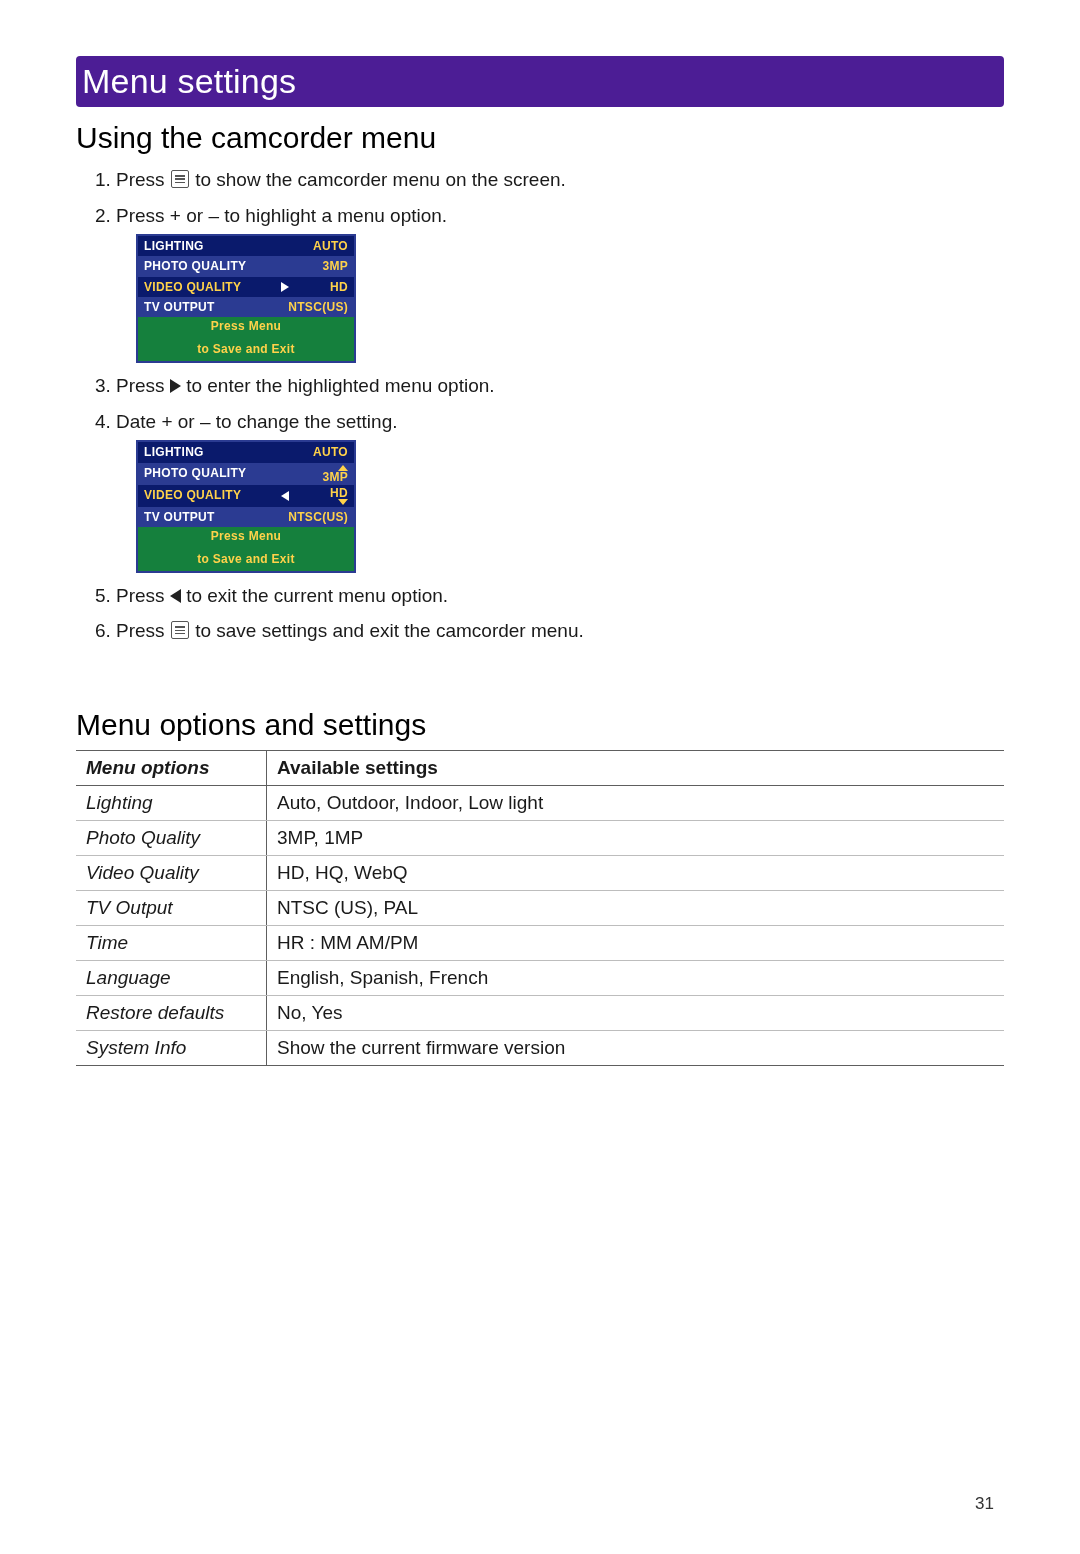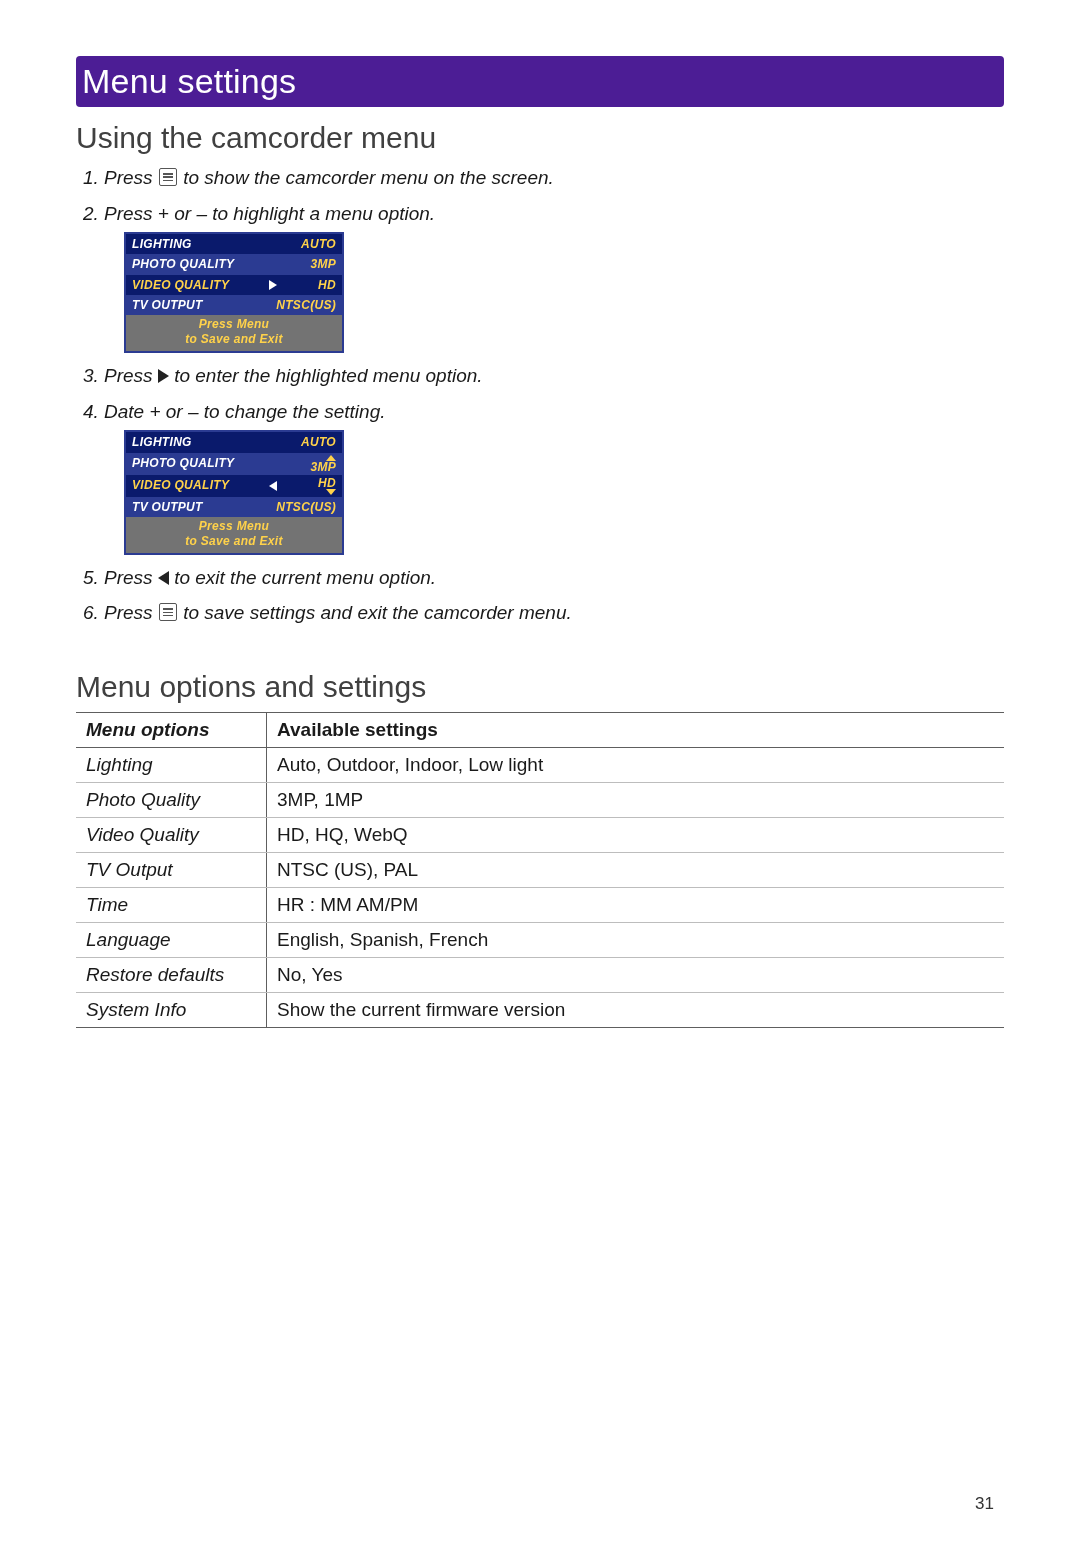--- a/index.html
+++ b/index.html
@@ -26,29 +26,28 @@
   .banner h1 {
     margin: 0;
     font-weight: 400;
     font-size: 34px;
     letter-spacing: .2px;
   }
   h2.section {
     font-weight: 400;
     font-size: 30px;
     margin: 14px 0 8px 0;
-    color: #404040;
+    color: #000000;
   }
   ol.steps {
     list-style: decimal;
-    margin: 0;
+    margin: 12px;
     padding-left: 28px;
     font-size: 19px;
     line-height: 1.35;
-    font-style: italic;
   }
   ol.steps > li {
     margin: 10px 0 6px 0;
   }
   .glyph-box {
     display: inline-flex;
     align-items: center;
     justify-content: center;
     width: 16px;
     height: 16px;
@@ -117,24 +116,24 @@
     border-bottom: 5px solid transparent;
   }
   .osd .row .midicon.right { border-left: 8px solid #fff; }
   .osd .row .midicon.left  { border-right: 8px solid #fff; }
   .osd .row .lbl, .osd .row .val { white-space: nowrap; }
   .osd .row .val { margin-left: auto; text-align: left; }
   .osd .row.sel .lbl, .osd .row.sel .val { color: #ffd24a; }
   .osd .row .lbl   { width: 96px; }
   .osd .row .mid   { flex: 1 1 auto; display:flex; justify-content:center; }
   .osd .footer {
-    background: #737373;
+    background: #15803d;
     flex-direction: column;
     align-items: center;
-    gap: 0;
+    gap: 8px;
     padding: 2px 6px 4px 6px;
   }
   .osd .footer span {
     color: #ffd24a;
     font-size: 12px;
     font-weight: 700;
     line-height: 1.25;
   }
   .osd .val .caret-up, .osd .val .caret-down {
     display: inline-block;
@@ -300,21 +299,21 @@
 
     <li>
       <span>Press </span>
       <span class="glyph-box">
           <span></span>
         </span>
       <span> to save settings and exit the camcorder menu.</span>
     </li>
   </ol>
 
-  <h2 class="section" style="margin-top:44px">Menu options and settings</h2>
+  <h2 class="section" style="margin-top:64px">Menu options and settings</h2>
 
   <table class="settings">
     <thead>
       <tr>
         <th>Menu options</th>
         <th>Available settings</th>
       </tr>
     </thead>
     <tbody id="settings-body">
         <tr>

